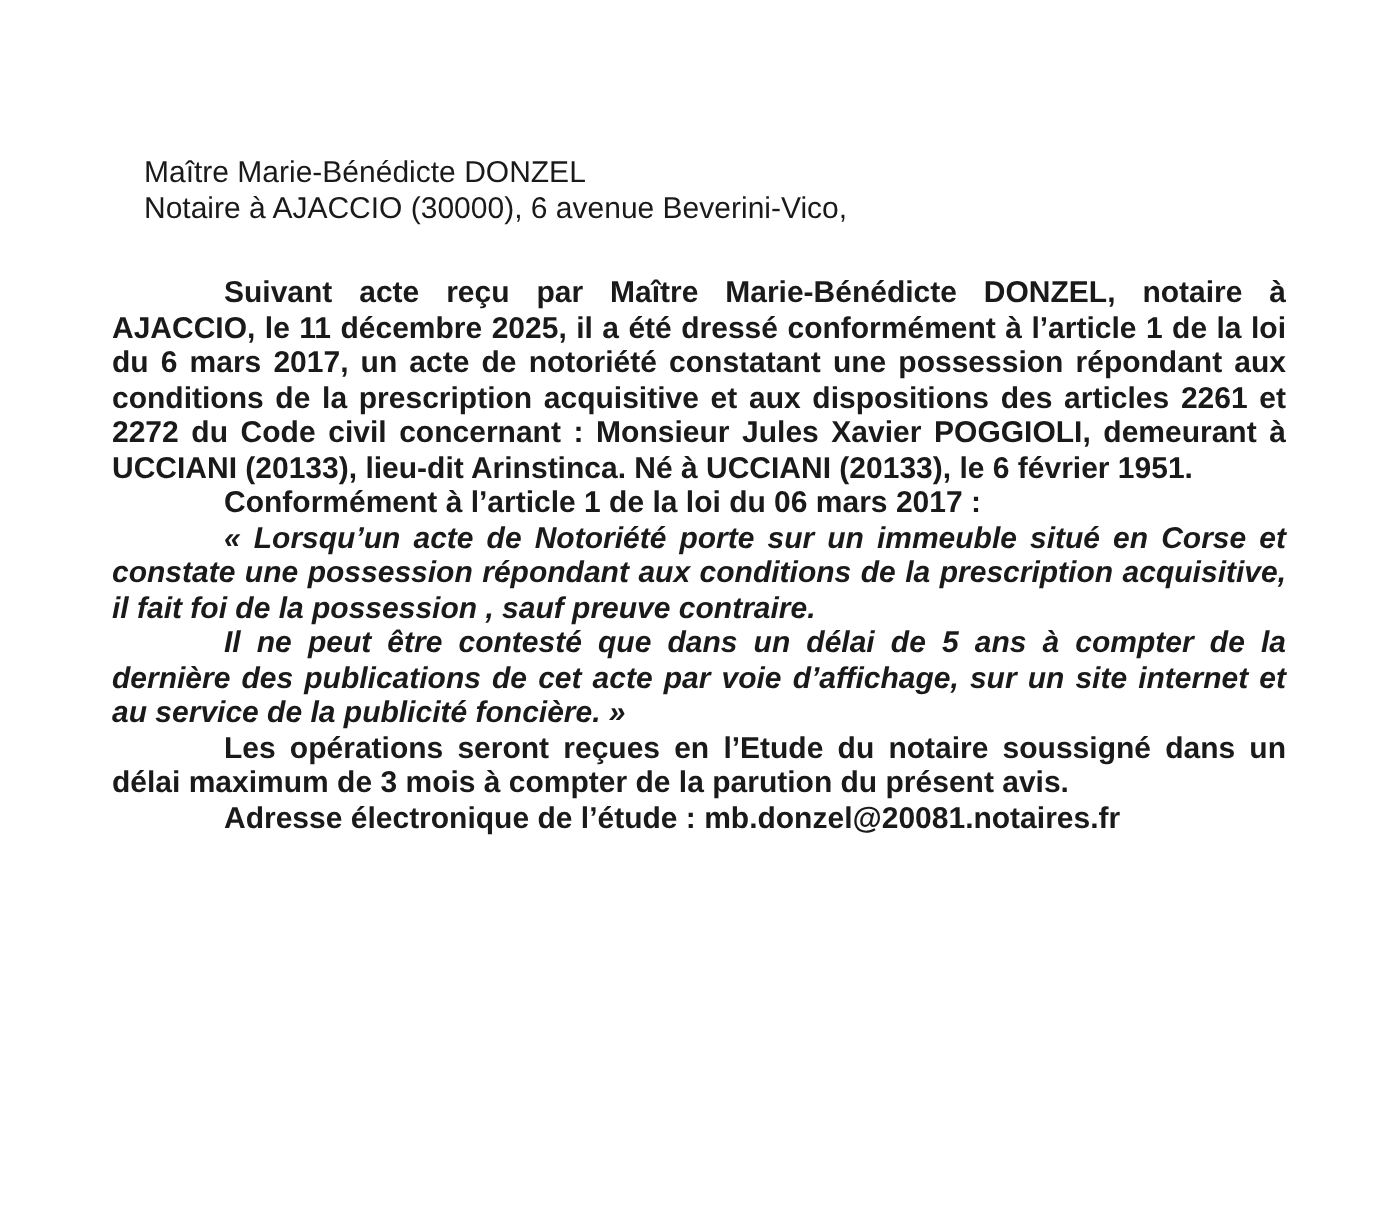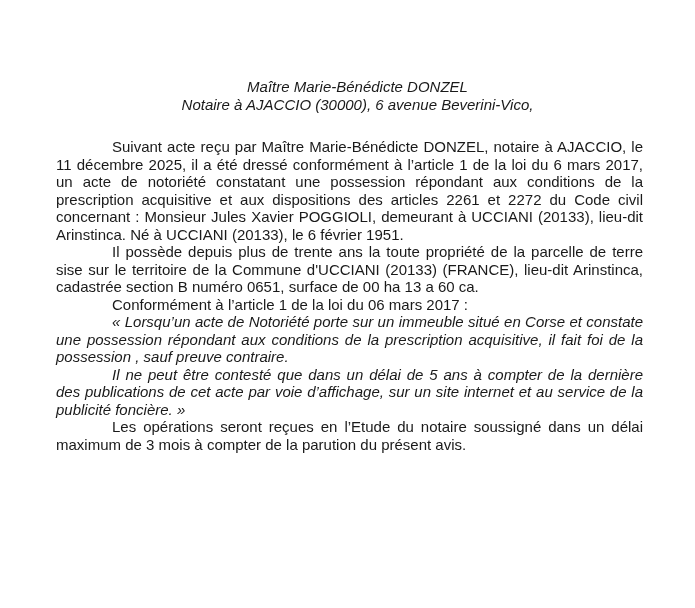--- a/index.html
+++ b/index.html
@@ -16,25 +16,23 @@
       color: #1a1a1a;
       font-size: 15px;
     }
     .page {
       position: absolute;
       left: 56px;
       top: 78px;
       width: 587px;
     }
     .center {
-      text-align: center;
       line-height: 17.5px;
       margin: 0;
       padding-left: 16px;
-      font-style: italic;
     }
     .title {
       text-align: center;
       text-decoration: underline;
       margin: 0;
       margin-top: 17px;
       line-height: 17.5px;
       padding-left: 16px;
     }
     .commune {
@@ -45,20 +43,21 @@
       padding-left: 16px;
     }
     .body-text {
       margin-top: 25px;
     }
     .para {
       margin: 0;
       text-align: justify;
       text-indent: 56px;
       line-height: 17.5px;
+      font-weight: bold;
     }
     .para.italic {
       font-style: italic;
     }
     .para.last-left {
       text-align-last: left;
     }
     .bold {
       font-weight: bold;
     }
@@ -67,19 +66,19 @@
 <body>
 
 <div class="page">
   <p class="center">Maître Marie-Bénédicte DONZEL</p>
   <p class="center">Notaire à AJACCIO (30000), 6 avenue Beverini-Vico,</p>
 
 
 
   <div class="body-text">
     <p class="para last-left">Suivant acte reçu par Maître Marie-Bénédicte DONZEL, notaire à AJACCIO, le 11 décembre 2025, il a été dressé conformément à l’article 1 de la loi du 6 mars 2017, un acte de notoriété constatant une possession répondant aux conditions de la prescription acquisitive et aux dispositions des articles 2261 et 2272 du Code civil concernant : Monsieur Jules Xavier POGGIOLI, demeurant à UCCIANI (20133), lieu-dit Arinstinca. Né à UCCIANI (20133), le 6 février 1951.</p>
-    <p class="para last-left">Il possède depuis plus de trente ans la toute propriété de la parcelle de terre sise sur le territoire de la Commune d'UCCIANI (20133) (FRANCE), lieu-dit Arinstinca, cadastrée section B numéro 0651, surface de 00 ha 13 a 60 ca.</p>
     <p class="para last-left">Conformément à l’article 1 de la loi du 06 mars 2017 :</p>
     <p class="para italic last-left">« Lorsqu’un acte de Notoriété porte sur un immeuble situé en Corse et constate une possession répondant aux conditions de la prescription acquisitive, il fait foi de la possession , sauf preuve contraire.</p>
     <p class="para italic last-left">Il ne peut être contesté que dans un délai de 5 ans à compter de la dernière des publications de cet acte par voie d’affichage, sur un site internet et au service de la publicité foncière. »</p>
     <p class="para last-left">Les opérations seront reçues en l’Etude du notaire soussigné dans un délai maximum de 3 mois à compter de la parution du présent avis.</p>
+    <p class="para bold last-left">Adresse électronique de l’étude : mb.donzel@20081.notaires.fr</p>
   </div>
 </div>
 
 </body></html>

